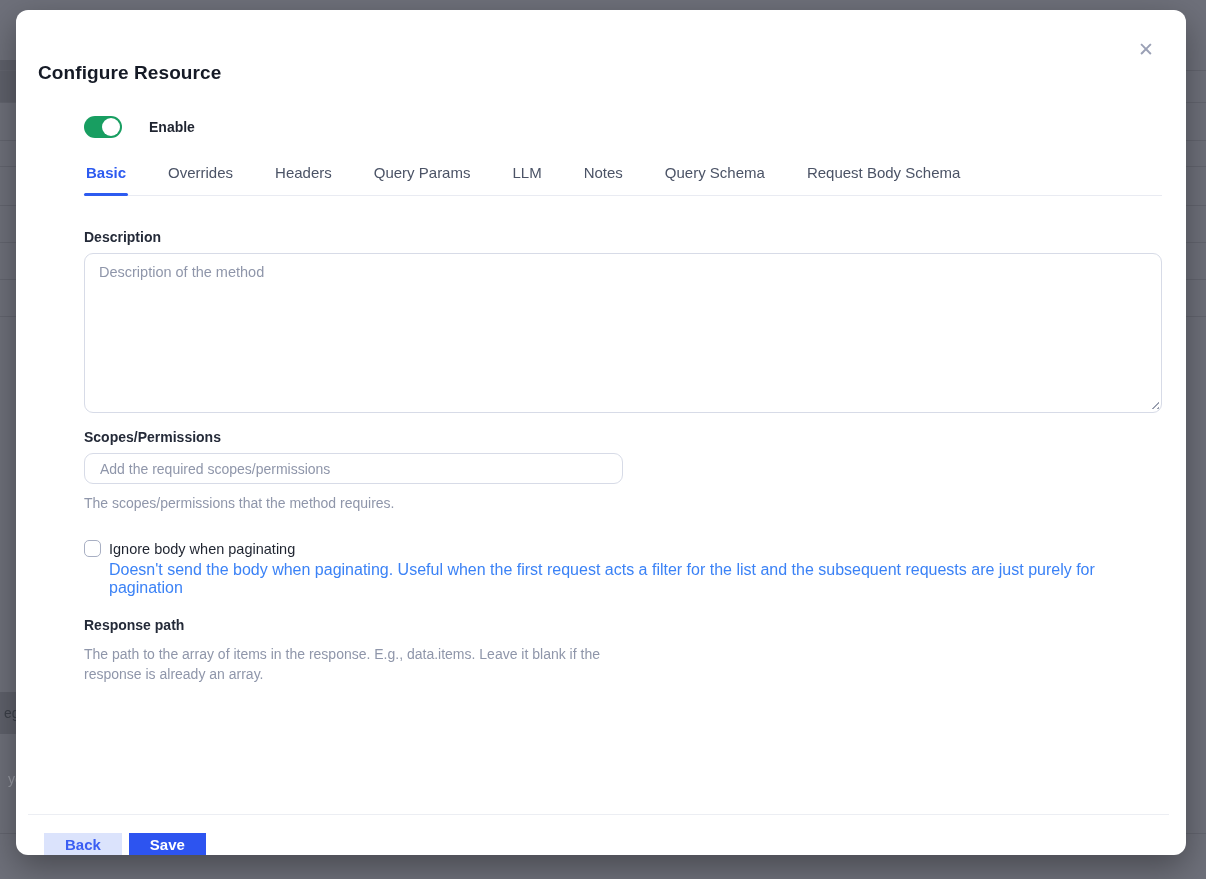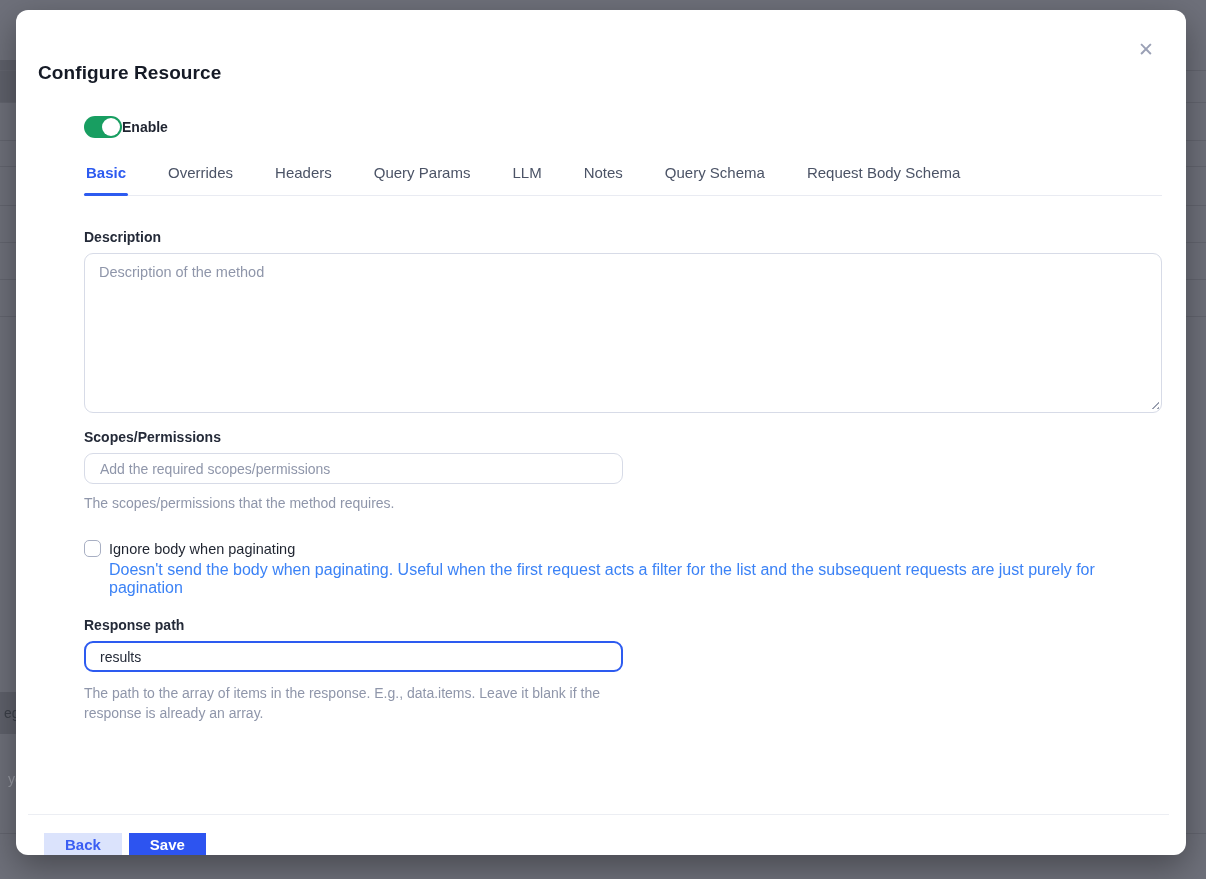--- a/index.html
+++ b/index.html
@@ -40,21 +40,21 @@
   }
   .close-btn {
     color: #9aa0b5; font-size: 19px; line-height: 1; cursor: pointer;
     padding: 4px 8px; margin-top: 2px; background: none; border: none;
     font-family: "Liberation Sans", sans-serif;
   }
 
   
   .toggle-row {
     margin: 32px 0 0 68px;
-    display: flex; align-items: center; 
+    display: flex; align-items: center; gap: 27px;
   }
   .switch {
     width: 38px; height: 22px; border-radius: 11px;
     background: #189e61; position: relative; cursor: pointer; flex: 0 0 auto;
   }
   .switch .knob {
     position: absolute; top: 2px; right: 2px;
     width: 18px; height: 18px; border-radius: 50%;
     background: #ffffff;
   }
@@ -229,21 +229,20 @@
     <div class="section-check">
       <div class="check-row">
         <div class="checkbox"></div>
         <span class="check-label">Ignore body when paginating</span>
       </div>
       <div class="check-helper">Doesn't send the body when paginating. Useful when the first request acts a filter for the list and the subsequent requests are just purely for pagination</div>
     </div>
 
     <div class="section-resp">
       <label class="field-label">Response path</label>
-      <input class="text-input focused" type="text" value="results" style="">
       <div class="helper resp-helper">The path to the array of items in the response. E.g., data.items. Leave it blank if the response is already an array.</div>
     </div>
 
   </div>
 
   <div class="modal-footer">
     <div class="footer-divider"></div>
     <div class="footer-buttons">
       <button class="btn btn-back">Back</button>
       <button class="btn btn-save">Save</button>

